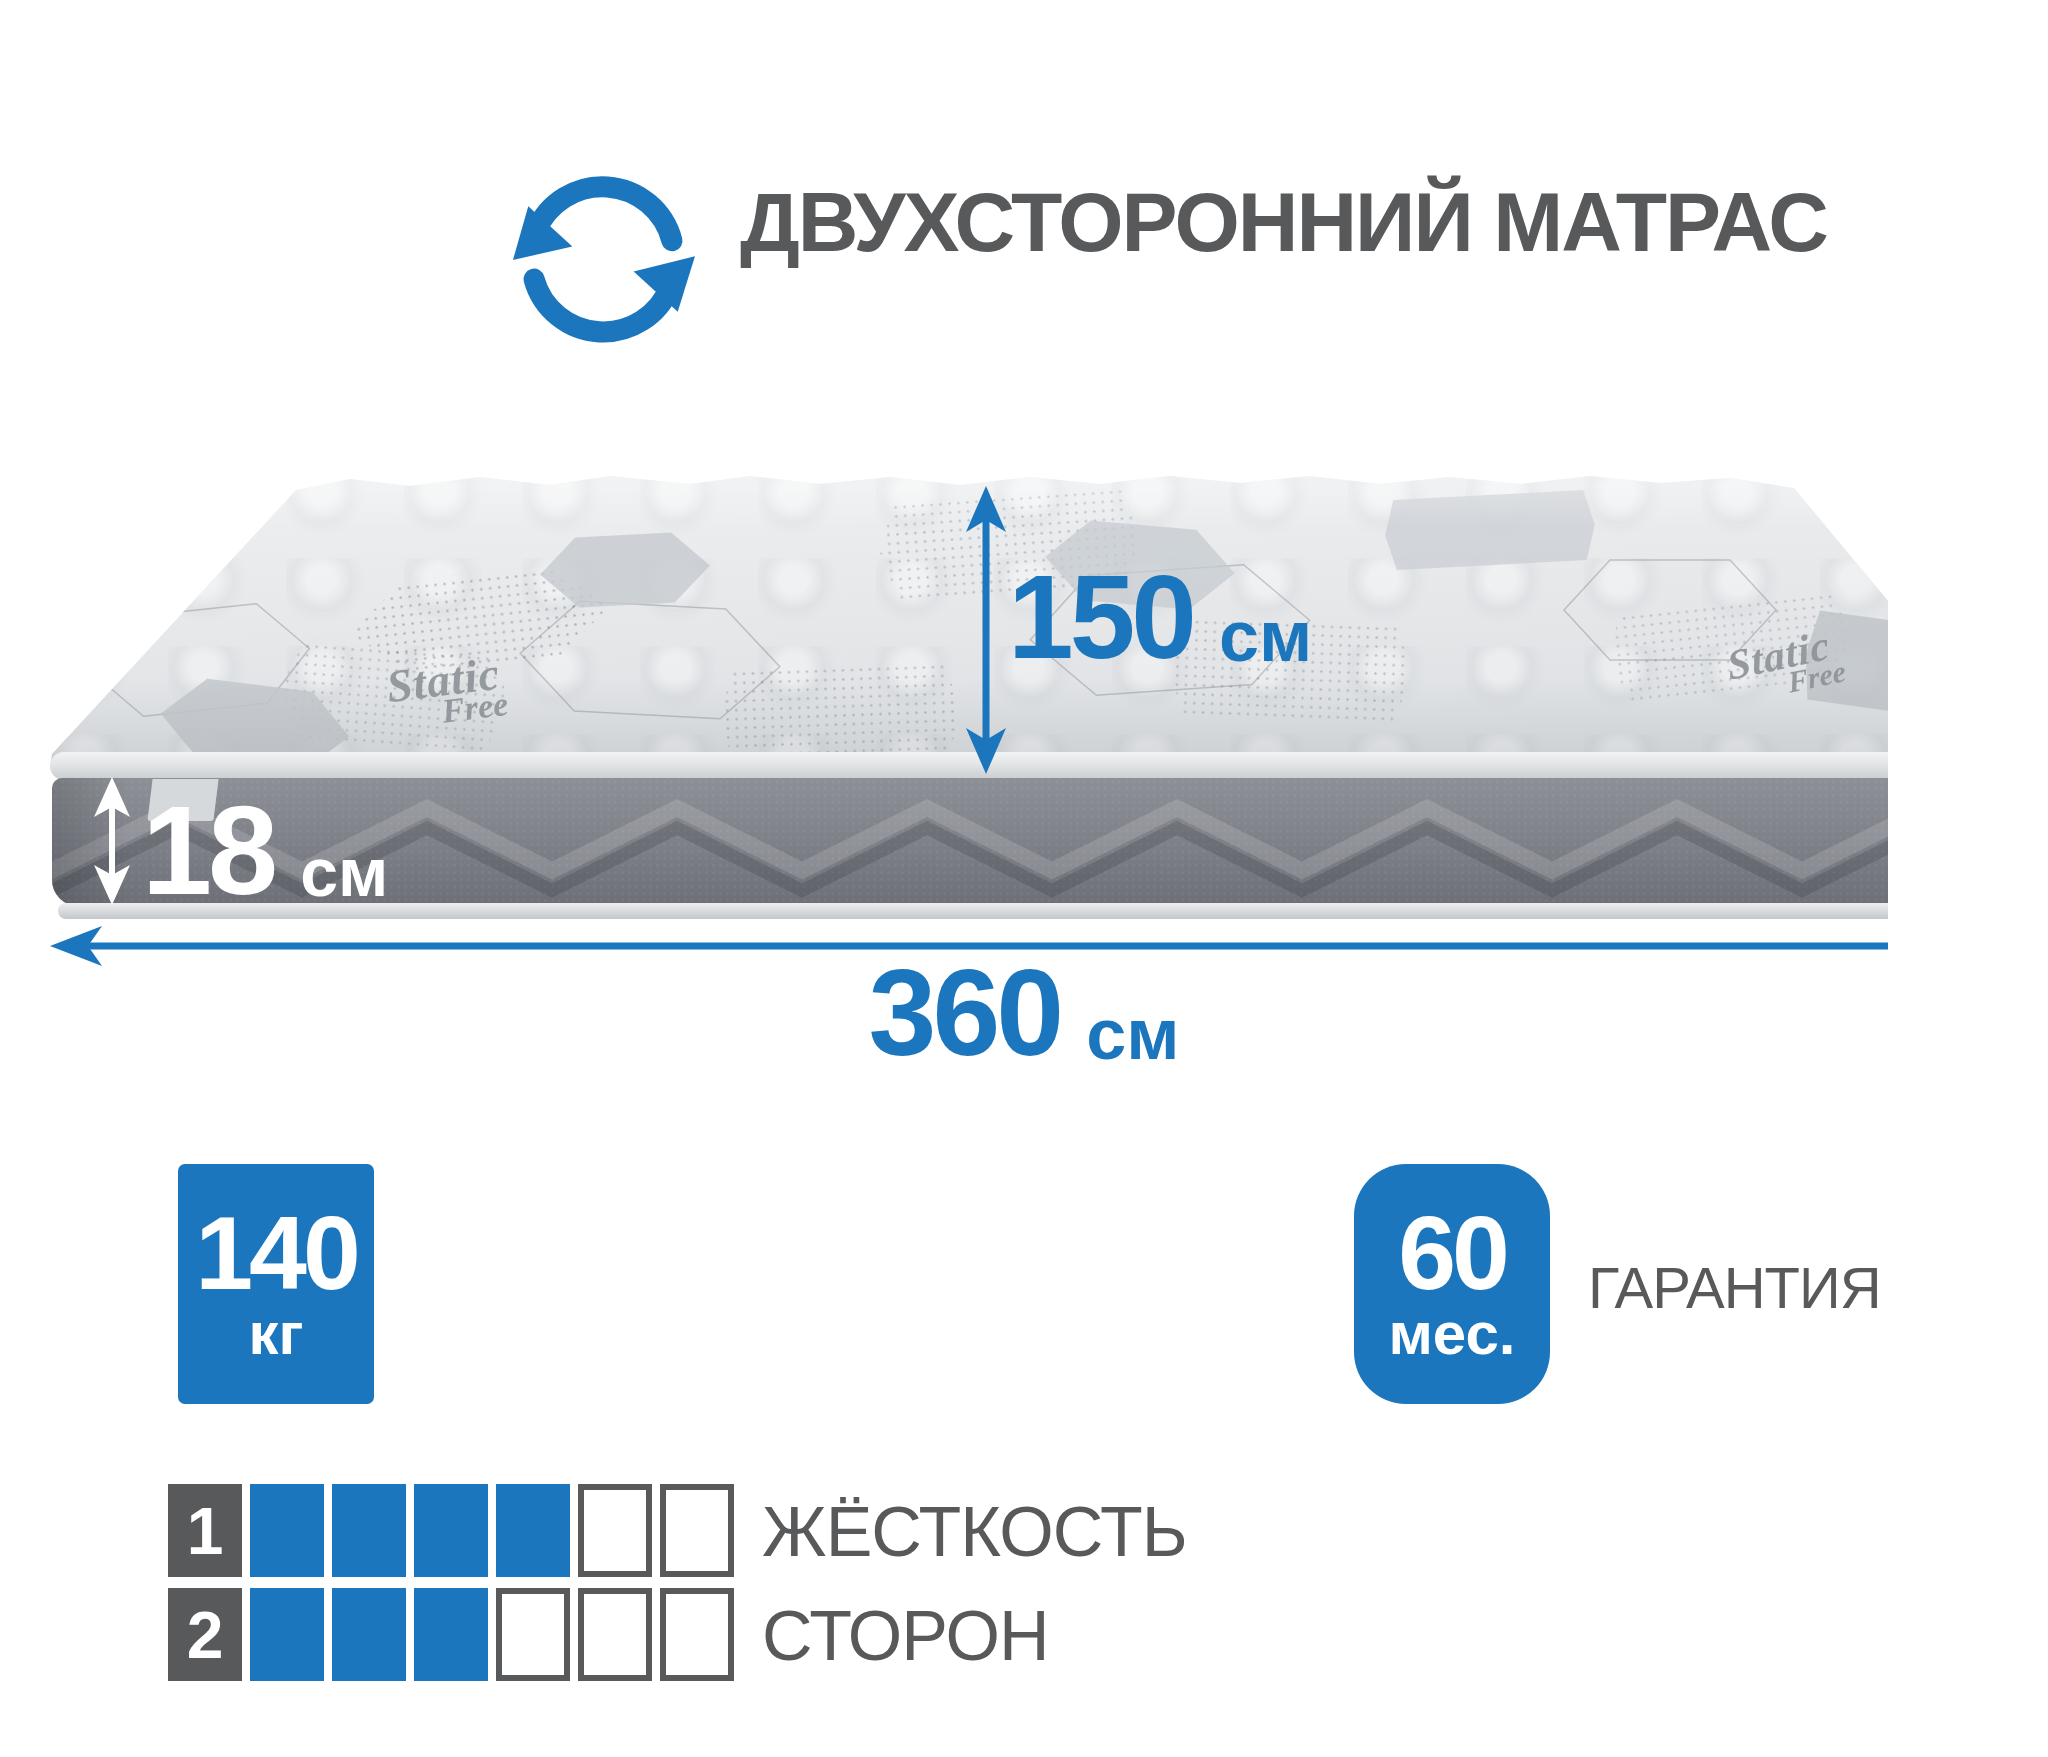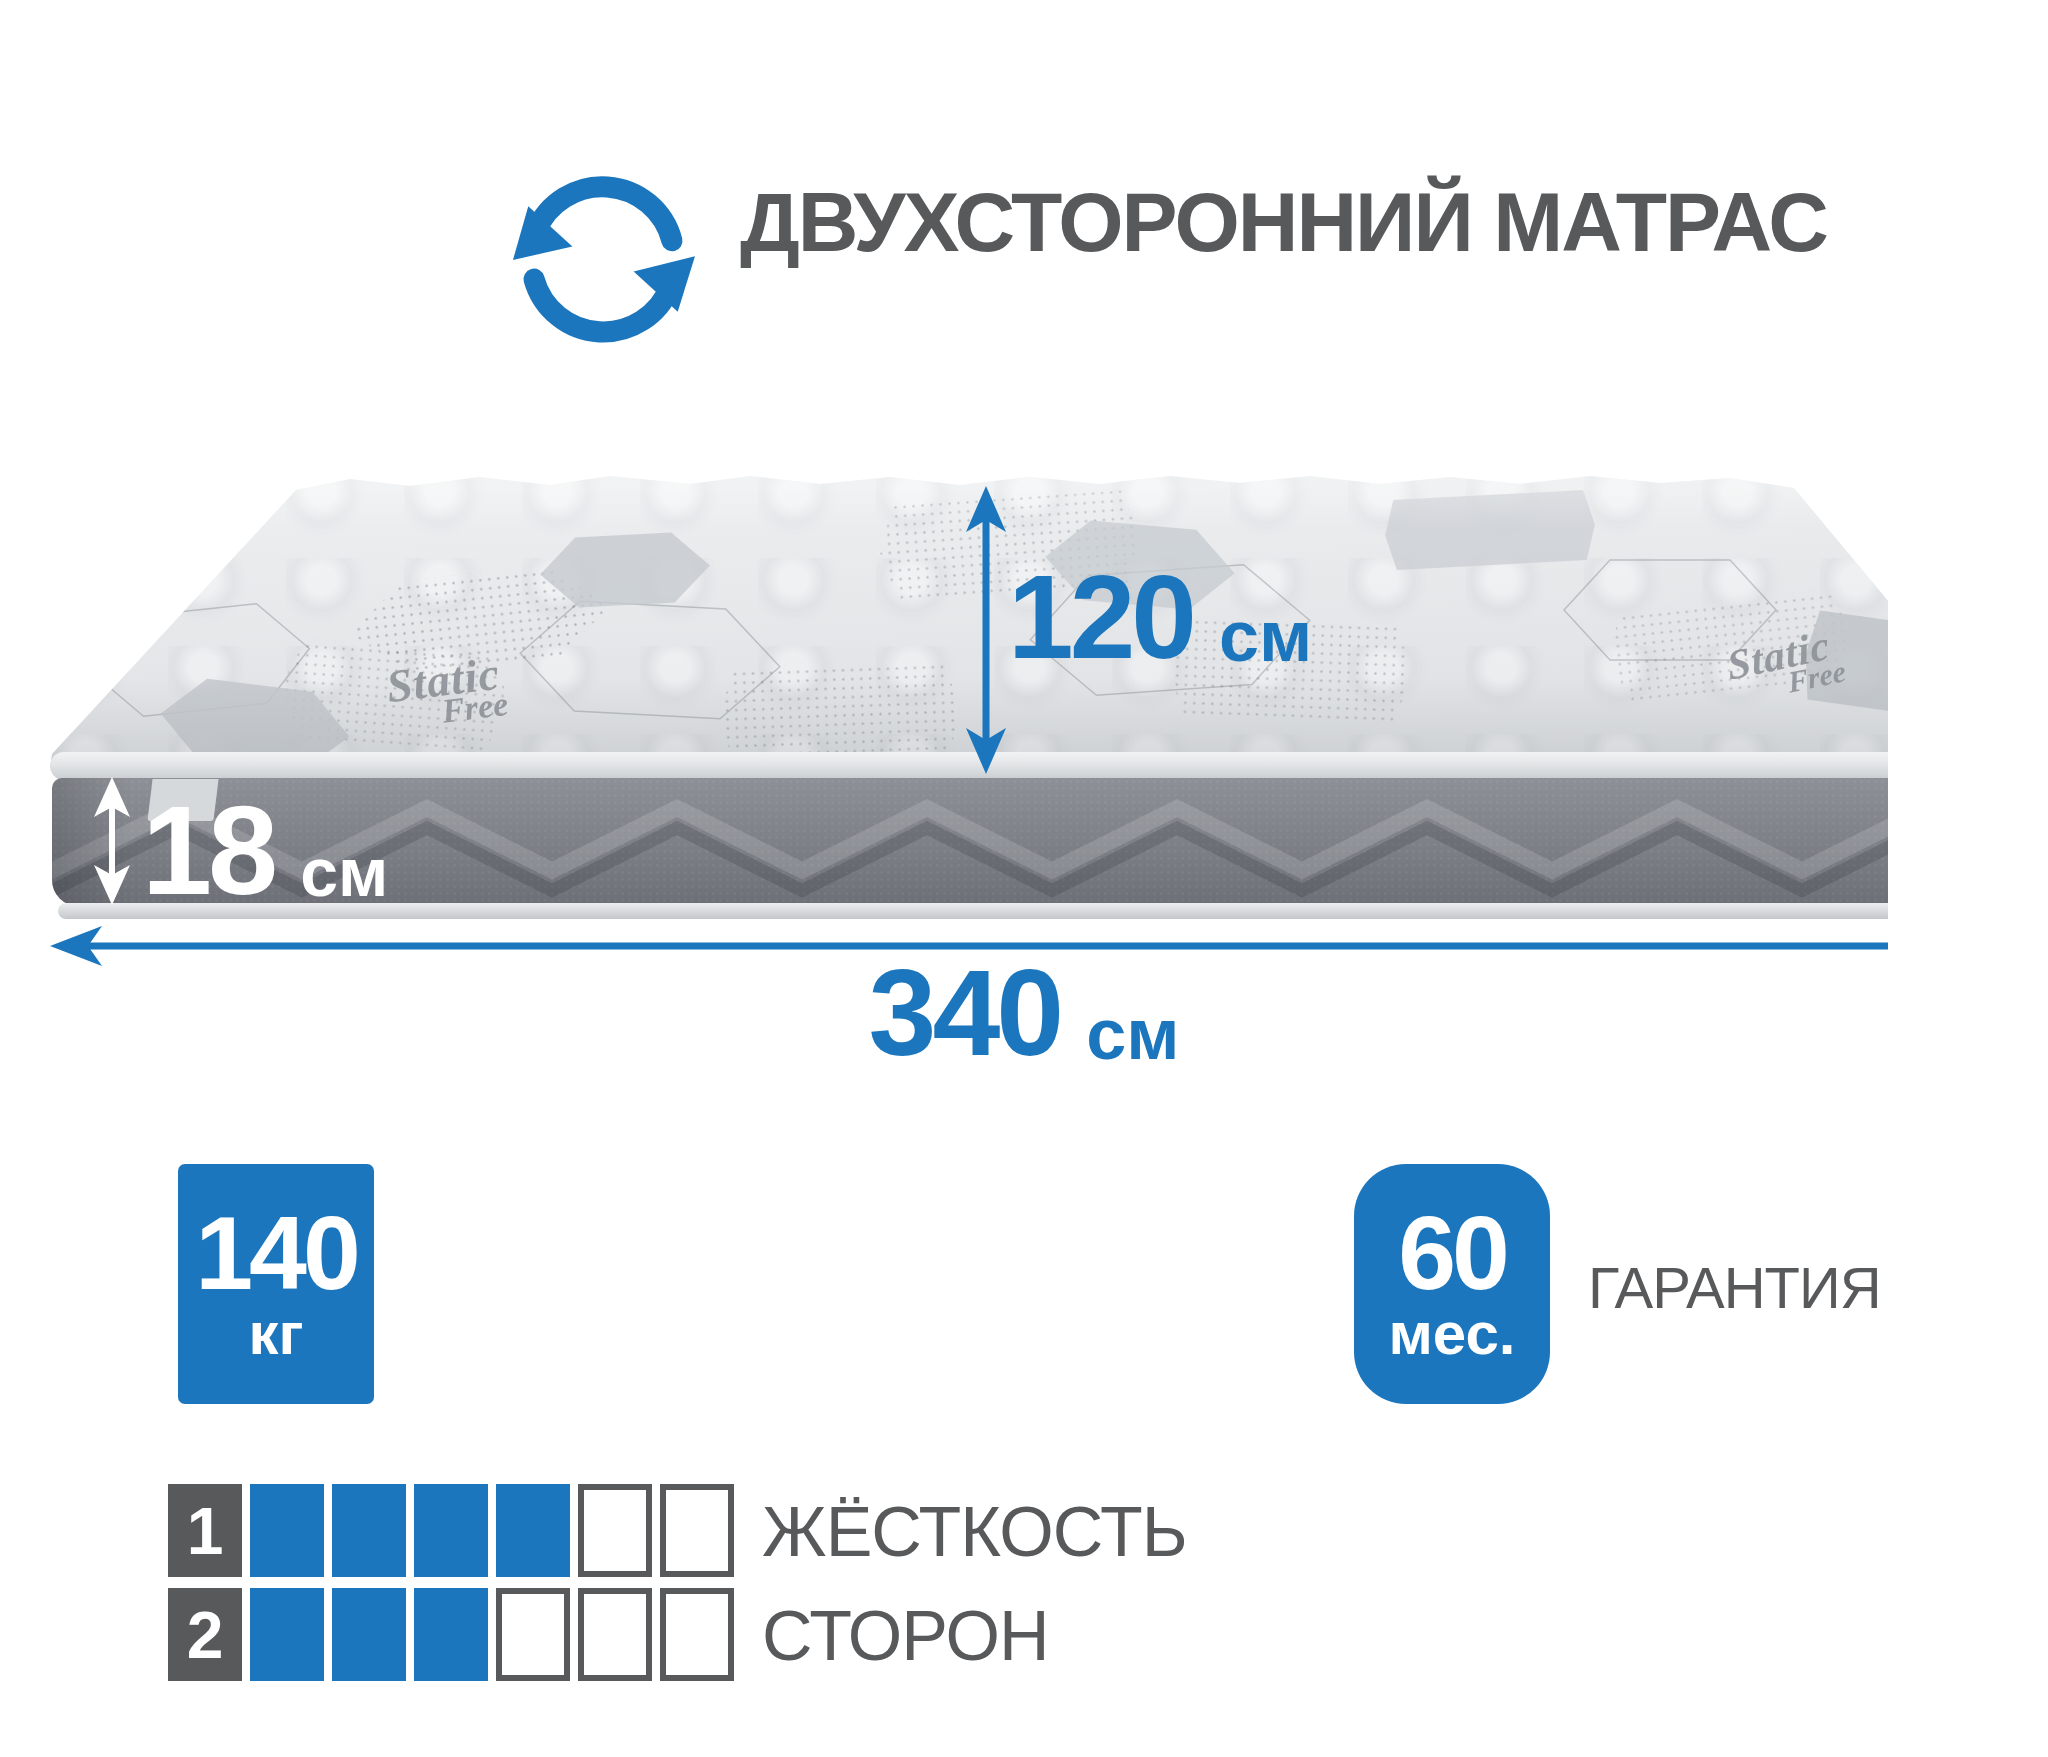--- a/index.html
+++ b/index.html
@@ -187,41 +187,41 @@
   </div>
   <div class="abs side-tag"></div>
   <div class="abs bottom-piping"></div>
 
   <svg class="abs arrow-120" viewBox="0 0 60 288">
     <line x1="30" y1="28" x2="30" y2="260" stroke="#1b76bd" stroke-width="7"></line>
     <path d="M30,0 L10,46 L30,34 L50,46 Z" fill="#1b76bd"></path>
     <path d="M30,288 L10,242 L30,254 L50,242 Z" fill="#1b76bd"></path>
   </svg>
   <div class="abs dim dim-120">
-    <span class="num">120</span>
+    <span class="num">150</span>
     <span class="unit">см</span>
   </div>
 
   <svg class="abs arrow-23" viewBox="0 0 56 128">
     <line x1="28" y1="18" x2="28" y2="110" stroke="#ffffff" stroke-width="6"></line>
     <path d="M28,0 L10,40 L28,30 L46,40 Z" fill="#ffffff"></path>
     <path d="M28,128 L10,88 L28,98 L46,88 Z" fill="#ffffff"></path>
   </svg>
   <div class="abs dim dim-23">
     <span class="num">18</span>
     <span class="unit">см</span>
   </div>
 
   <svg class="abs arrow-190" viewBox="0 0 1968 44">
     <line x1="34" y1="22" x2="1934" y2="22" stroke="#1b76bd" stroke-width="7"></line>
     <path d="M0,22 L52,2 L38,22 L52,42 Z" fill="#1b76bd"></path>
     <path d="M1968,22 L1916,2 L1930,22 L1916,42 Z" fill="#1b76bd"></path>
   </svg>
   <div class="abs dim dim-190">
-    <span class="num">340</span>
+    <span class="num">360</span>
     <span class="unit">см</span>
   </div>
 
   <div class="abs stat-box stat-load">
     <div class="v">140</div>
     <div class="u">кг</div>
   </div>
 
   <div class="abs stat-box stat-warranty">
     <div class="v">60</div>

